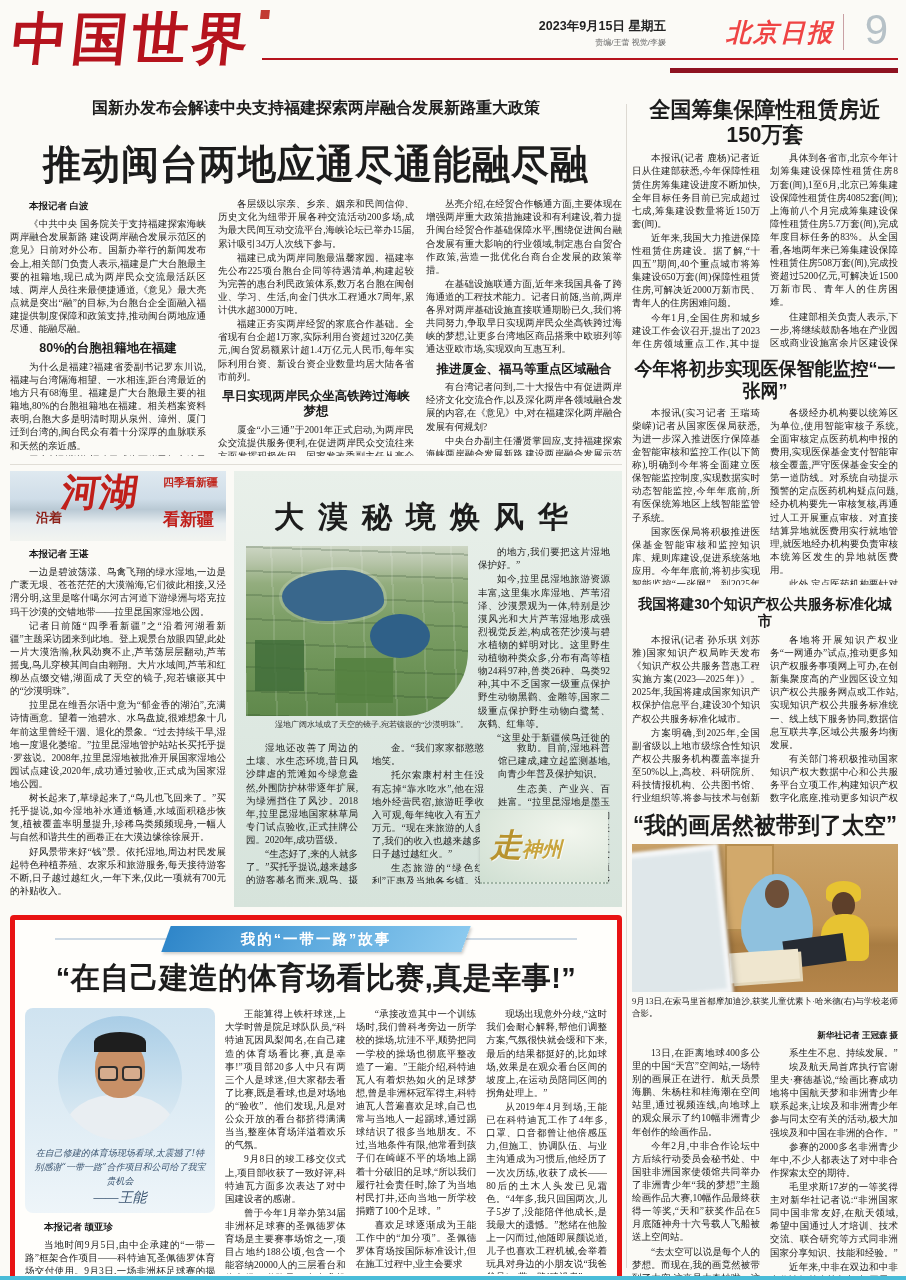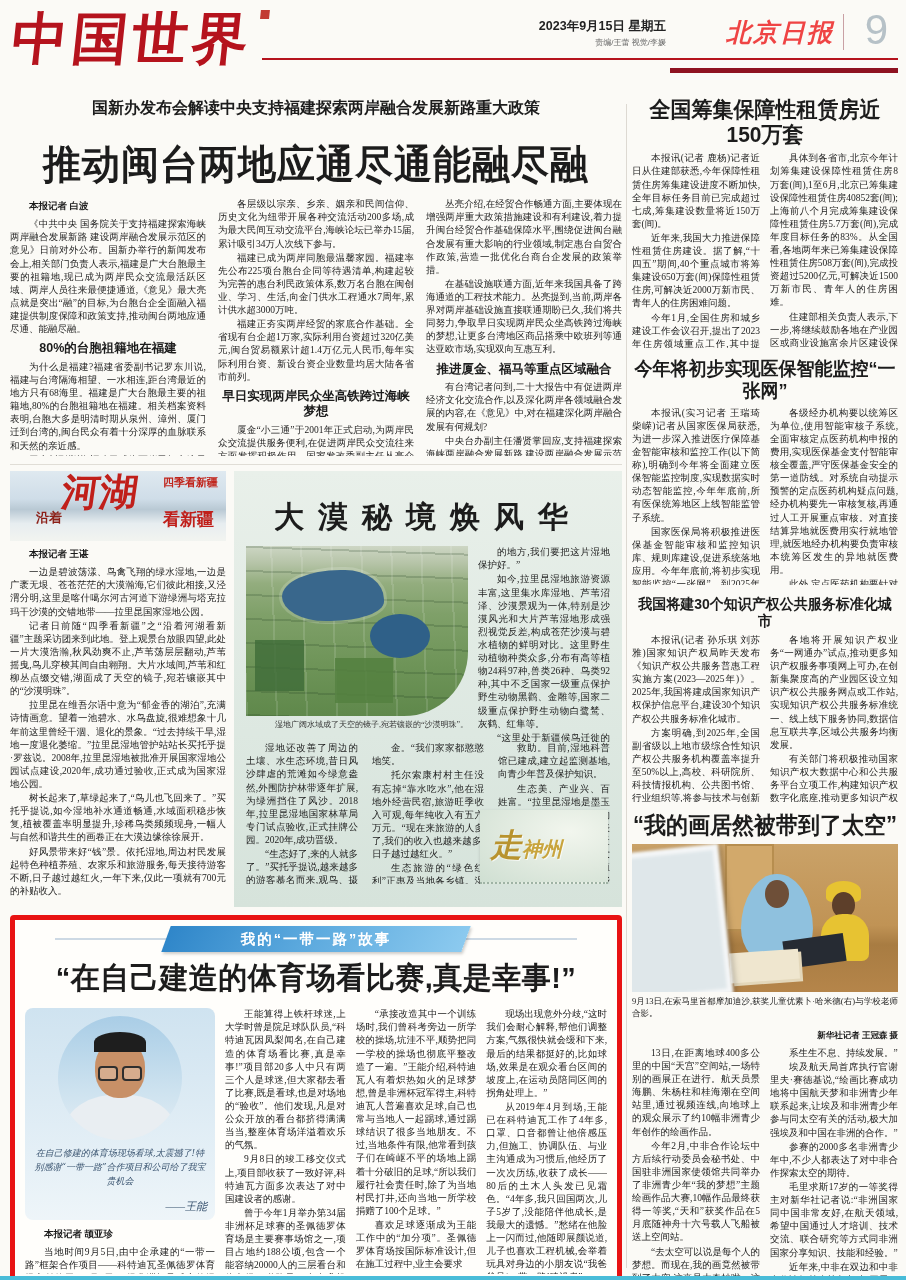--- a/index.html
+++ b/index.html
@@ -97,21 +97,21 @@
   .p-head{position:absolute;bottom:42px;left:50%;transform:translateX(-50%);width:50px;height:58px;
           border-radius:46%;background:#c89067;}
   .p-hair{position:absolute;bottom:88px;left:50%;transform:translateX(-50%);width:52px;height:20px;
           border-radius:50% 50% 0 0;background:#1e1e1e;}
   .p-glasses{position:absolute;bottom:62px;left:50%;transform:translateX(-50%);width:44px;height:12px;}
   .p-glasses::before,.p-glasses::after{content:"";position:absolute;top:0;width:16px;height:11px;
           border:2px solid #2e2e2e;border-radius:4px;background:rgba(255,255,255,.25);}
   .p-glasses::before{left:0;} .p-glasses::after{right:0;}
   .quote{font-style:italic;font-size:9px;color:#3a5470;line-height:1.55;margin-top:7px;text-align:center;
          font-family:"DejaVu Serif",serif;}
-  .quote-attr{display:block;text-align:right;margin-top:10px;font-style:italic;color:#3a5470;font-size:11px;}
+  .quote-attr{display:block;text-align:center;margin-top:0;font-style:italic;color:#3a5470;font-size:14px;}
   .bc1 .byline{margin-top:8px;}
   
   .ra{margin-bottom:11px;}
   .ra-headline{text-align:center;font-weight:900;font-family:"Liberation Sans",sans-serif;line-height:1.15;
                margin:0 0 6px;transform:scaleY(1.05);}
   .ra1 .ra-headline{font-size:21px;}
   .ra2 .ra-headline{font-size:18px;}
   .ra3 .ra-headline{font-size:14px;}
   .ra4 .ra-headline{font-size:22px;}
   .ra-cols{display:flex;gap:10px;overflow:hidden;}
@@ -177,21 +177,21 @@
               <p class="para">各层级以宗亲、乡亲、姻亲和民间信仰、历史文化为纽带开展各种交流活动200多场,成为最大民间互动交流平台,海峡论坛已举办15届,累计吸引34万人次线下参与。</p>
               <p class="para">福建已成为两岸同胞最温馨家园。福建率先公布225项台胞台企同等待遇清单,构建起较为完善的惠台利民政策体系,数万名台胞在闽创业、学习、生活,向金门供水工程通水7周年,累计供水超3000万吨。</p>
               <p class="para">福建正夯实两岸经贸的家底合作基础。全省现有台企超1万家,实际利用台资超过320亿美元,闽台贸易额累计超1.4万亿元人民币,每年实际利用台资、新设台资企业数量均居大陆各省市前列。</p>
               <h4 class="subhead">早日实现两岸民众坐高铁跨过海峡梦想</h4>
               <p class="para">厦金“小三通”于2001年正式启动,为两岸民众交流提供服务便利,在促进两岸民众交流往来方面发挥积极作用。国家发改委副主任丛亮介绍,《意见》在推进闽台应通尽通、构建台胞往来通道方面进一步提出多方面举措。</p>
             </div>
         </div>
         <div class="col">
           <div>
               <p class="para">丛亮介绍,在经贸合作畅通方面,主要体现在增强两岸重大政策措施建设和有利建设,着力提升闽台经贸合作基础保障水平,围绕促进闽台融合发展有重大影响的行业领域,制定惠台自贸合作政策,营造一批优化台商台企发展的政策举措。</p>
-              <p class="para">在基础设施联通方面,近年来我国具备了跨海通道的工程技术能力。丛亮提到,当前,两岸各界对两岸基础设施直接联通期盼已久,我们将共同努力,争取早日实现两岸民众坐高铁跨过海峡的梦想,让更多台湾地区商品搭乘中欧班列等通达亚欧市场,实现双向互惠互利。</p>
+              <p class="para">在基础设施联通方面,近年来我国具备了跨海通道的工程技术能力。记者日前随,当前,两岸各界对两岸基础设施直接联通期盼已久,我们将共同努力,争取早日实现两岸民众坐高铁跨过海峡的梦想,让更多台湾地区商品搭乘中欧班列等通达亚欧市场,实现双向互惠互利。</p>
               <h4 class="subhead">推进厦金、福马等重点区域融合</h4>
               <p class="para">有台湾记者问到,二十大报告中有促进两岸经济文化交流合作,以及深化两岸各领域融合发展的内容,在《意见》中,对在福建深化两岸融合发展有何规划?</p>
               <p class="para">中央台办副主任潘贤掌回应,支持福建探索海峡两岸融合发展新路,建设两岸融合发展示范区,正是贯彻落实党的二十大决策部署的具体举措。他表示,《意见》最大亮点就是突出“融”的目标,为台胞台企全面融入福建提供制度保障和政策支持,推进厦金、福马等重点区域融合,推动闽台两地应通尽通、能融尽融。</p>
             </div>
         </div>
       </div>
     </article>
 
     <div class="mid-band">
       <div class="river-col">

